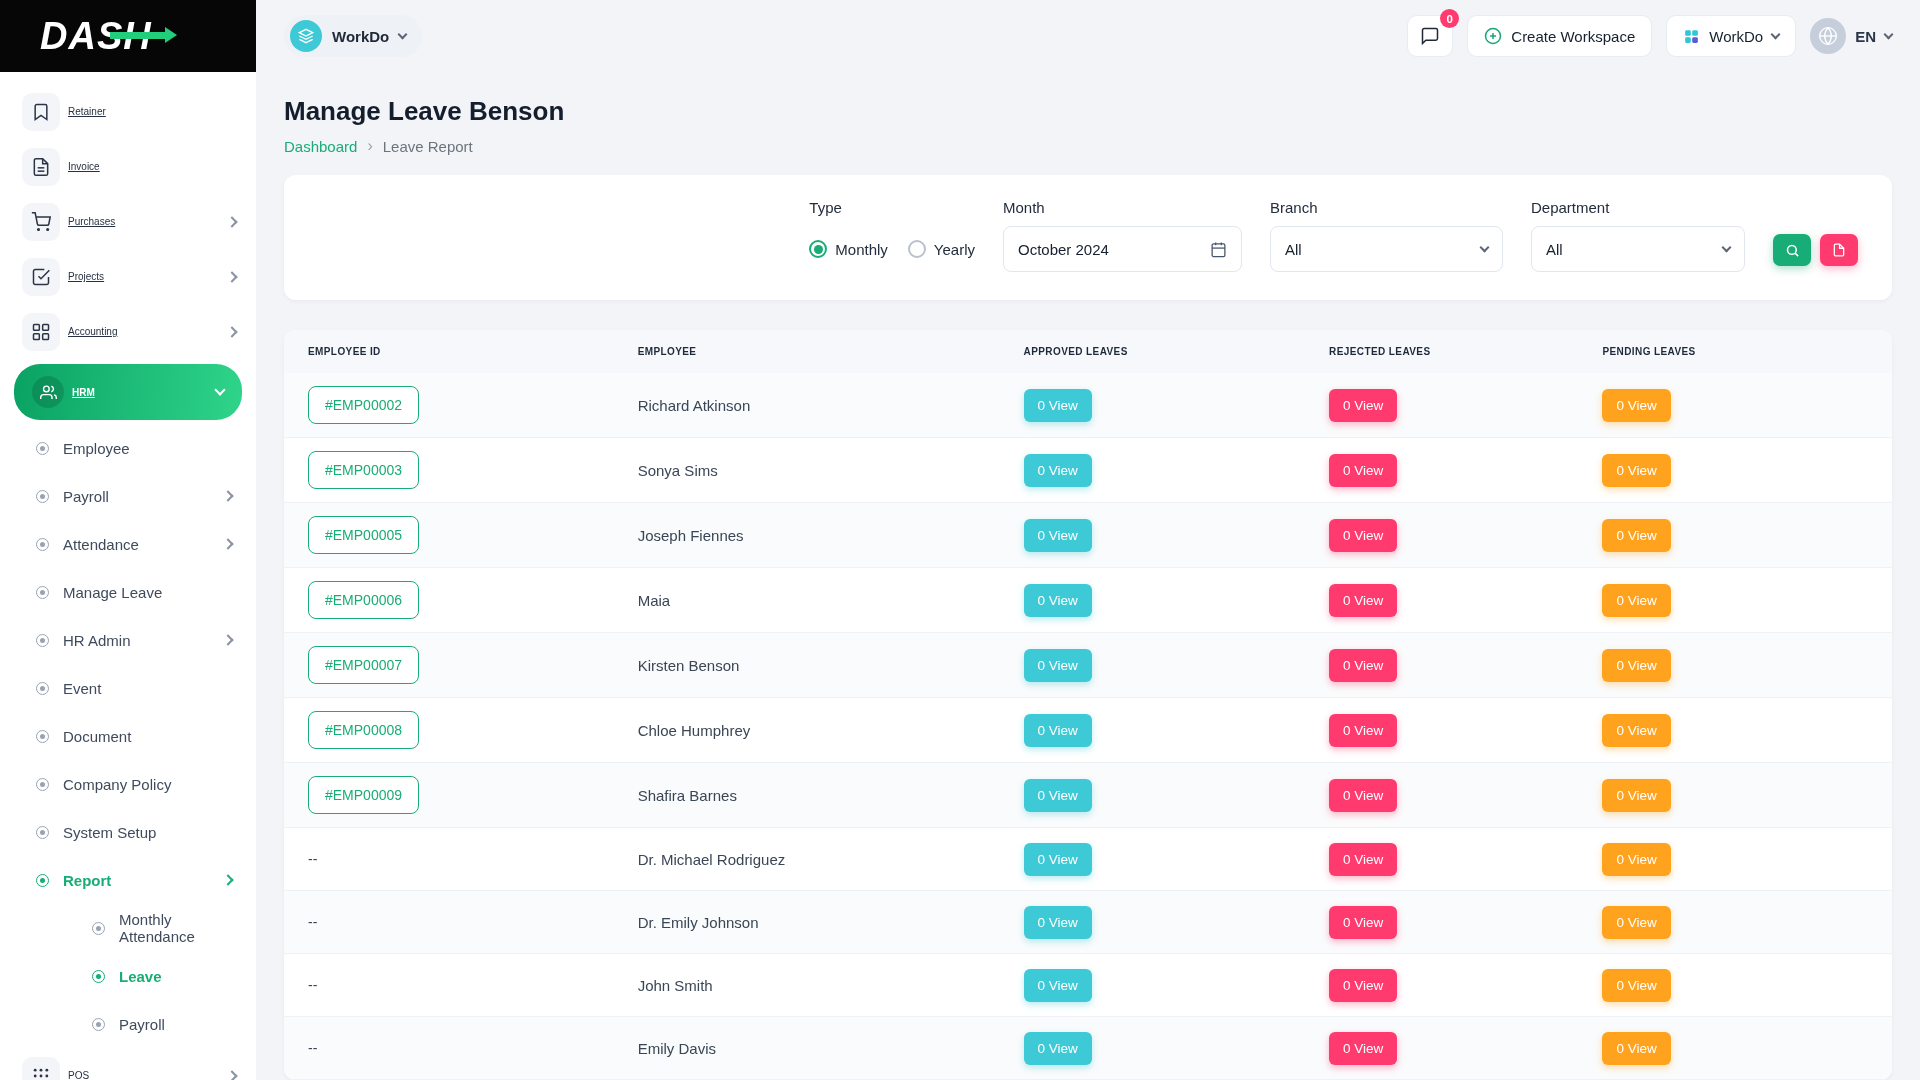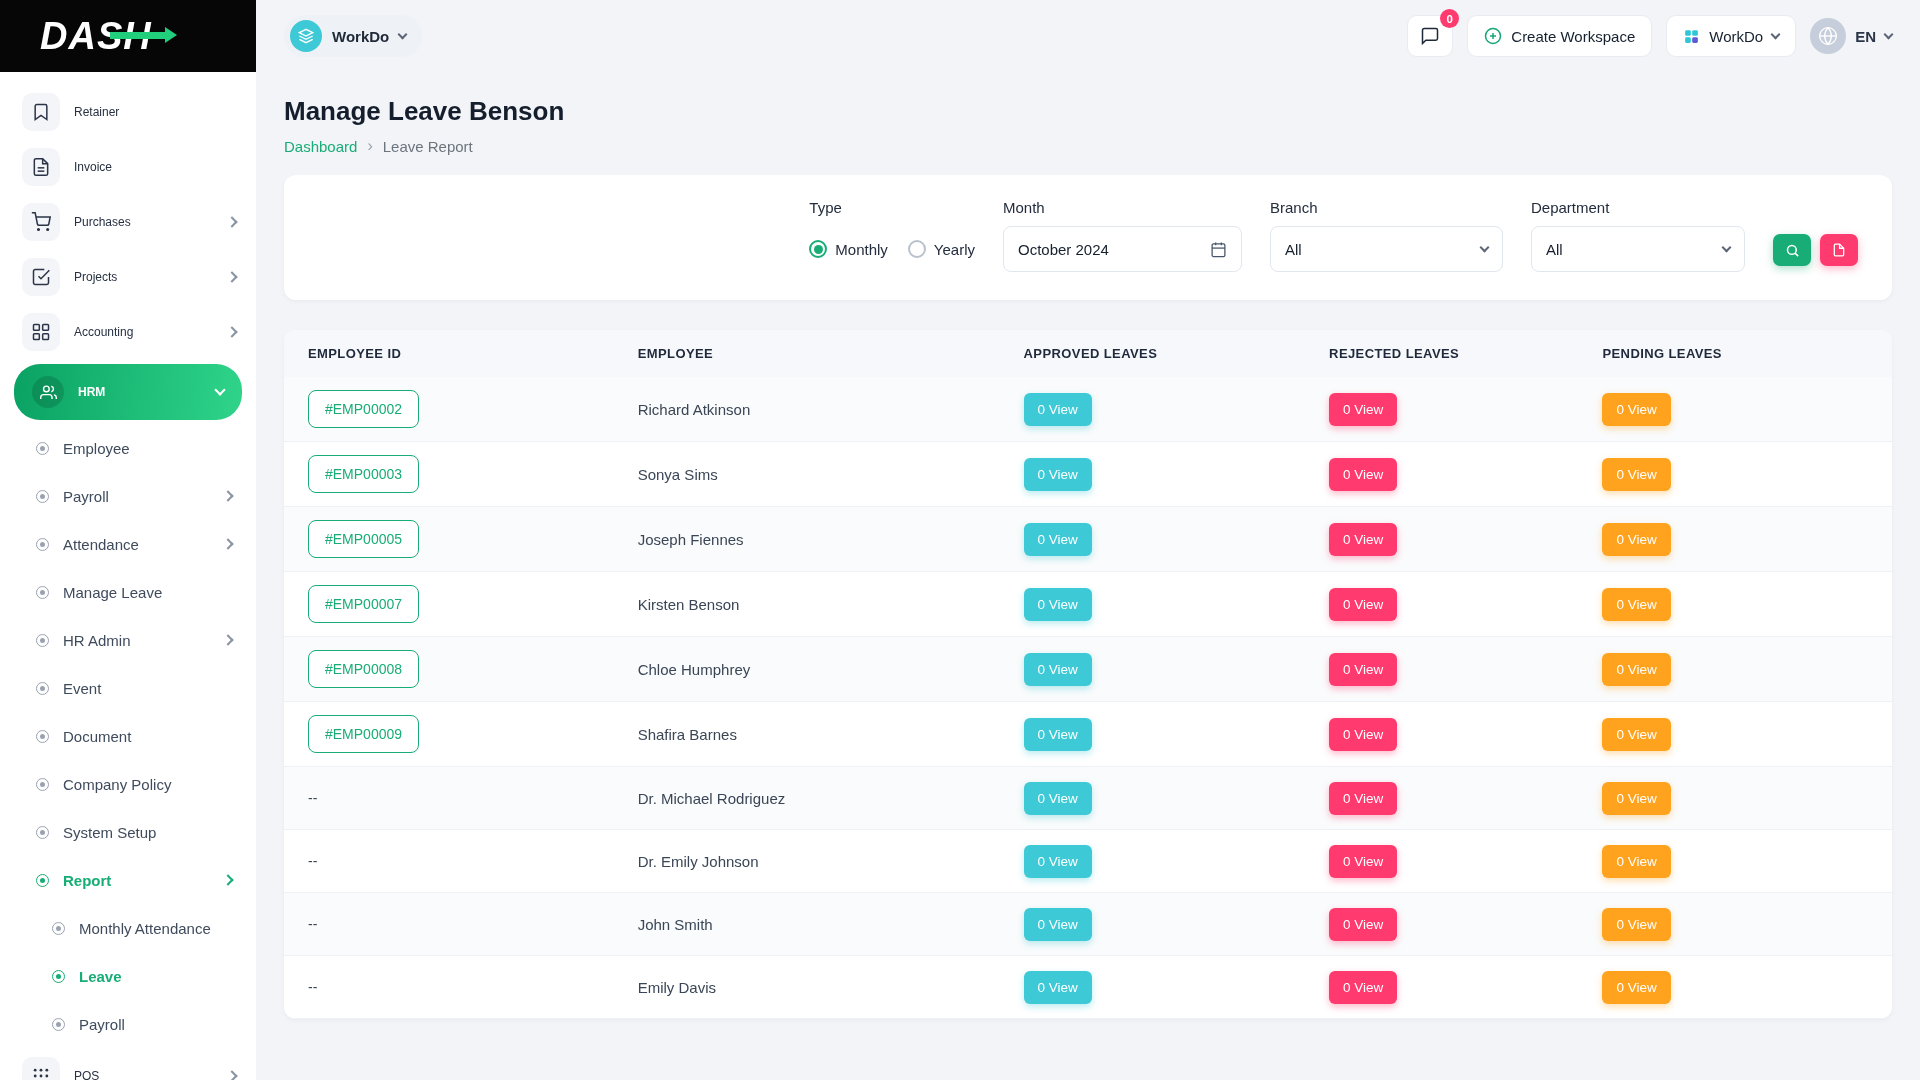--- a/index.html
+++ b/index.html
@@ -12,37 +12,37 @@
   
   .sidebar { flex:0 0 256px; width:256px; background:#fff; display:flex; flex-direction:column; }
   .logo-area { flex:0 0 72px; height:72px; background:#060606; display:flex; align-items:center; padding-left:40px; }
   .logo { position:relative; display:inline-block; }
   .logo-text { color:#fff; font-size:38px; font-weight:800; font-style:italic; letter-spacing:1px; }
   .logo-arrow { position:absolute; right:-14px; top:50%; margin-top:-4px; width:56px; height:7px; background:#21ce7c; }
   .logo-arrow::after { content:''; position:absolute; right:-11px; top:-5px;
     border-left:12px solid #21ce7c; border-top:8px solid transparent; border-bottom:8px solid transparent; }
 
   .nav { flex:1; overflow:hidden; padding-top:12px; }
-  .nav-item { display:flex; align-items:center; gap:14px; height:55px; padding:0 20px 0 22px;
-    font-size:12px; color:#273142; cursor:pointer; }
+  .nav-item { display:flex; align-items:center; gap:8px; height:55px; padding:0 20px 0 22px;
+    font-size:10px; color:#273142; cursor:pointer;text-decoration:underline; }
   .icon-box { width:38px; height:38px; border-radius:10px; background:#f3f5f9; color:#2b3547;
     display:flex; align-items:center; justify-content:center; flex:0 0 38px; }
   .chev { display:inline-block; width:8px; height:8px; border-right:2px solid #8a93a3; border-bottom:2px solid #8a93a3; }
   .chev.right { transform:rotate(-45deg); }
   .chev.down { transform:rotate(45deg); margin-top:-4px; }
   .nav-item .chev, .sub-item .chev { margin-left:auto; }
 
   .nav-item.active-pill { margin:5px 14px 4px; height:56px; padding:0 18px; border-radius:26px;
     background:linear-gradient(95deg,#0aa263,#2fd48a); color:#fff; font-weight:600; }
   .nav-item.active-pill .icon-box { background:rgba(0,0,0,.14); border-radius:50%; width:32px; height:32px; flex-basis:32px; color:#fff; }
   .nav-item.active-pill .chev { border-color:#fff; }
 
   .sub-item { display:flex; align-items:center; gap:14px; height:48px; padding:0 24px 0 36px;
     font-size:15px; color:#3f4b5c; cursor:pointer; }
-  .sub-item.lvl2 { padding-left:52px; }
+  .sub-item.lvl2 { padding-left:52px;margin-left:40px; }
   .bullet { width:13px; height:13px; border:1.5px solid #9aa3b2; border-radius:50%;
     display:flex; align-items:center; justify-content:center; flex:0 0 13px; }
   .bullet::after { content:''; width:5px; height:5px; border-radius:50%; background:#9aa3b2; }
   .sub-item.active { color:var(--primary); font-weight:600; }
   .sub-item.active .bullet { border-color:var(--primary); }
   .sub-item.active .bullet::after { background:var(--primary); }
   .sub-item.active .chev { border-color:var(--primary); }
 
   
   .main { flex:1; display:flex; flex-direction:column; min-width:0; }
@@ -87,21 +87,21 @@
   .w-month { width:239px; } .w-branch { width:233px; } .w-dept { width:214px; }
   .filter-actions { display:flex; gap:9px; margin-top:35px; }
   .sq-btn { width:38px; height:32px; border:none; border-radius:7px; display:flex; align-items:center; justify-content:center; cursor:pointer; }
   .btn-search { background:var(--primary); box-shadow:0 3px 8px rgba(24,173,118,.35); }
   .btn-export { background:var(--pink); box-shadow:0 3px 8px rgba(255,58,110,.35); }
 
   
   .table-card { margin-top:30px; overflow:hidden; }
   table { width:100%; border-collapse:collapse; table-layout:fixed; }
   col.c1{width:21%;} col.c2{width:24%;} col.c3{width:19%;} col.c4{width:17%;} col.c5{width:19%;}
-  thead th { background:#f7f8fb; text-align:left; font-size:13px; font-weight:700; color:#1e293b;
+  thead th { background:#f7f8fb; text-align:left; font-size:10px; font-weight:700; color:#1e293b;
     text-transform:uppercase; letter-spacing:.4px; padding:16px; }
   thead th:first-child { padding-left:24px; }
   tbody td { padding:13px 16px; font-size:15px; color:#3a4656; border-bottom:1px solid #eef1f5; }
   tbody td:first-child { padding-left:24px; }
   tbody tr:nth-child(odd) { background:#fafbfc; }
   .emp-btn { display:inline-block; min-width:98px; text-align:center; padding:10px 16px; border:1px solid var(--primary);
     color:var(--primary); background:#fff; border-radius:8px; font-size:14px; cursor:pointer; }
   .emp-btn.plain { border:none; background:transparent; color:#3a4656; padding:10px 0; min-width:0; text-align:left; cursor:default; }
   .badge { display:inline-block; padding:9px 14px; border-radius:6px; color:#fff; font-size:13.5px; font-weight:500; cursor:pointer; }
   .badge.approved { background:var(--teal); box-shadow:0 3px 7px rgba(62,201,214,.35); }
@@ -449,20 +449,27 @@
   </tr>
 
   <tr>
     <td><span class="emp-btn">#EMP00005</span></td>
     <td>Joseph Fiennes</td>
     <td><span class="badge approved">0 View</span></td>
     <td><span class="badge rejected">0 View</span></td>
     <td><span class="badge pending">0 View</span></td>
   </tr>
 
+  <tr>
+    <td><span class="emp-btn">#EMP00006</span></td>
+    <td>Maia</td>
+    <td><span class="badge approved">0 View</span></td>
+    <td><span class="badge rejected">0 View</span></td>
+    <td><span class="badge pending">0 View</span></td>
+  </tr>
 
   <tr>
     <td><span class="emp-btn">#EMP00007</span></td>
     <td>Kirsten Benson</td>
     <td><span class="badge approved">0 View</span></td>
     <td><span class="badge rejected">0 View</span></td>
     <td><span class="badge pending">0 View</span></td>
   </tr>
 
   <tr>

